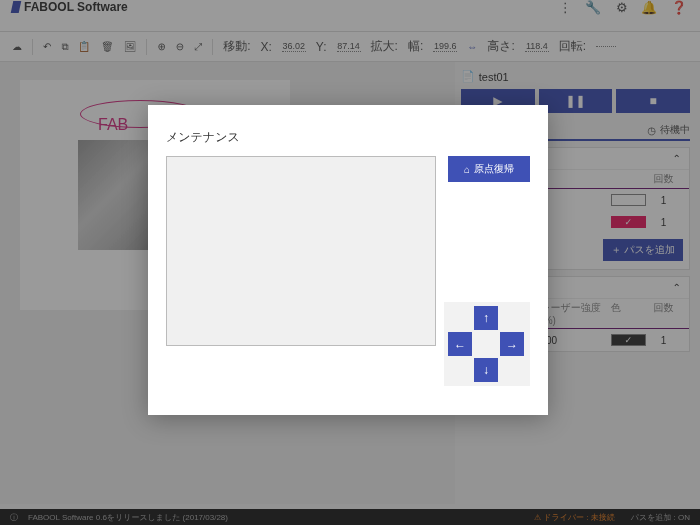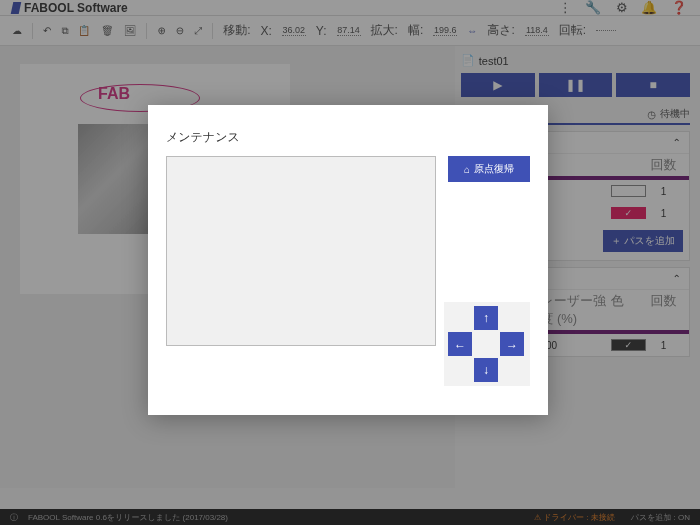--- a/index.html
+++ b/index.html
@@ -1,40 +1,40 @@
 <!DOCTYPE html>
 <html><head>
 <meta charset="utf-8">
 <style>
 *{box-sizing:border-box;margin:0;padding:0;font-family:"Hiragino Kaku Gothic Pro","Meiryo",sans-serif}
 body{width:700px;height:525px;overflow:hidden;background:#f5f5f5;position:relative}
-.hdr{height:16px;background:#fff;border-bottom:1px solid #ddd;display:flex;align-items:flex-end;padding:0 12px;position:relative}
+.hdr{height:32px;background:#fff;border-bottom:1px solid #ddd;display:flex;align-items:flex-start;padding:0 12px;position:relative}
 .hdr .logo{font-weight:700;font-size:12px;color:#333;display:flex;align-items:center;gap:4px}
 .hdr .logo::before{content:"";width:8px;height:12px;background:#3f51b5;transform:skewX(-12deg)}
 .hdr .ricons{margin-left:auto;display:flex;gap:14px;color:#555;font-size:13px}
 .tbar{height:30px;background:#fff;border-bottom:1px solid #e0e0e0;display:flex;align-items:center;gap:10px;padding:0 12px;font-size:10px;color:#555}
 .tbar .grp{display:flex;gap:10px;align-items:center}
 .tbar .sep{width:1px;height:16px;background:#ddd}
 .tbar .lbl{font-size:12px}
 .tbar .val{border-bottom:1px dotted #888;min-width:24px;display:inline-block;text-align:center;font-size:9px}
 .main{display:flex;height:442px}
 .canv{flex:1;background:#efefef;padding:18px 20px;position:relative;overflow:hidden}
 .sheet{background:#fff;width:270px;height:230px;position:relative}
 .ell{position:absolute;top:20px;left:60px;width:120px;height:28px;border:1px solid #d63384;border-radius:50%/50%}
-.ftx{position:absolute;top:21px;left:78px;font-size:16px;color:#d63384;font-weight:700}
+.ftx{position:absolute;top:36px;left:78px;font-size:16px;color:#d63384;font-weight:400}
 .ph{position:absolute;top:60px;left:58px;width:110px;height:110px;background:linear-gradient(135deg,#999 0%,#ccc 40%,#bbb 60%,#888 100%);filter:contrast(1.1)}
 .side{width:245px;background:#f5f5f5;padding:8px 10px 0 6px;font-size:11px;color:#333;overflow:hidden}
 .side .fn{display:flex;gap:4px;align-items:center;font-size:11px;color:#333;margin-bottom:6px}
 .ctrlbar{display:flex;gap:4px;margin-bottom:8px}
 .ctrlbar .b{flex:1;height:24px;background:#3f51b5;color:#fff;display:flex;align-items:center;justify-content:center;font-size:12px}
 .stat{display:flex;justify-content:flex-end;align-items:center;gap:4px;font-size:10px;color:#555;height:20px;border-bottom:2px solid #3f51b5;margin-bottom:6px}
 .lyr{background:#fff;border:1px solid #e0e0e0;margin-bottom:6px}
 .lyr .hd{display:flex;align-items:center;padding:4px 8px;font-size:10px;color:#333;border-bottom:1px solid #eee;height:22px}
 .lyr .hd .ar{margin-left:auto;font-size:10px}
-.lyr .cols{display:flex;font-size:13px;color:#888;padding:2px 8px;border-bottom:4px solid #701a75}
+.lyr .cols{display:flex;font-size:10px;color:#888;padding:2px 8px;border-bottom:1px solid #701a75}
 .lyr .cols span:nth-child(1){flex:2}
 .lyr .cols span:nth-child(2){flex:2}
 .lyr .cols span:nth-child(3){flex:1}
 .lyr .cols span:nth-child(4){flex:1;text-align:center}
 .lyr .row{display:flex;font-size:10px;color:#333;padding:2px 8px;align-items:center;height:22px}
 .lyr .row span:nth-child(1){flex:2}
 .lyr .row span:nth-child(2){flex:2}
 .lyr .row .cb{flex:1;display:flex;justify-content:center}
 .lyr .row .ct{flex:1;text-align:center}
 .cbox{width:12px;height:12px;border:1px solid #888;display:inline-block}

